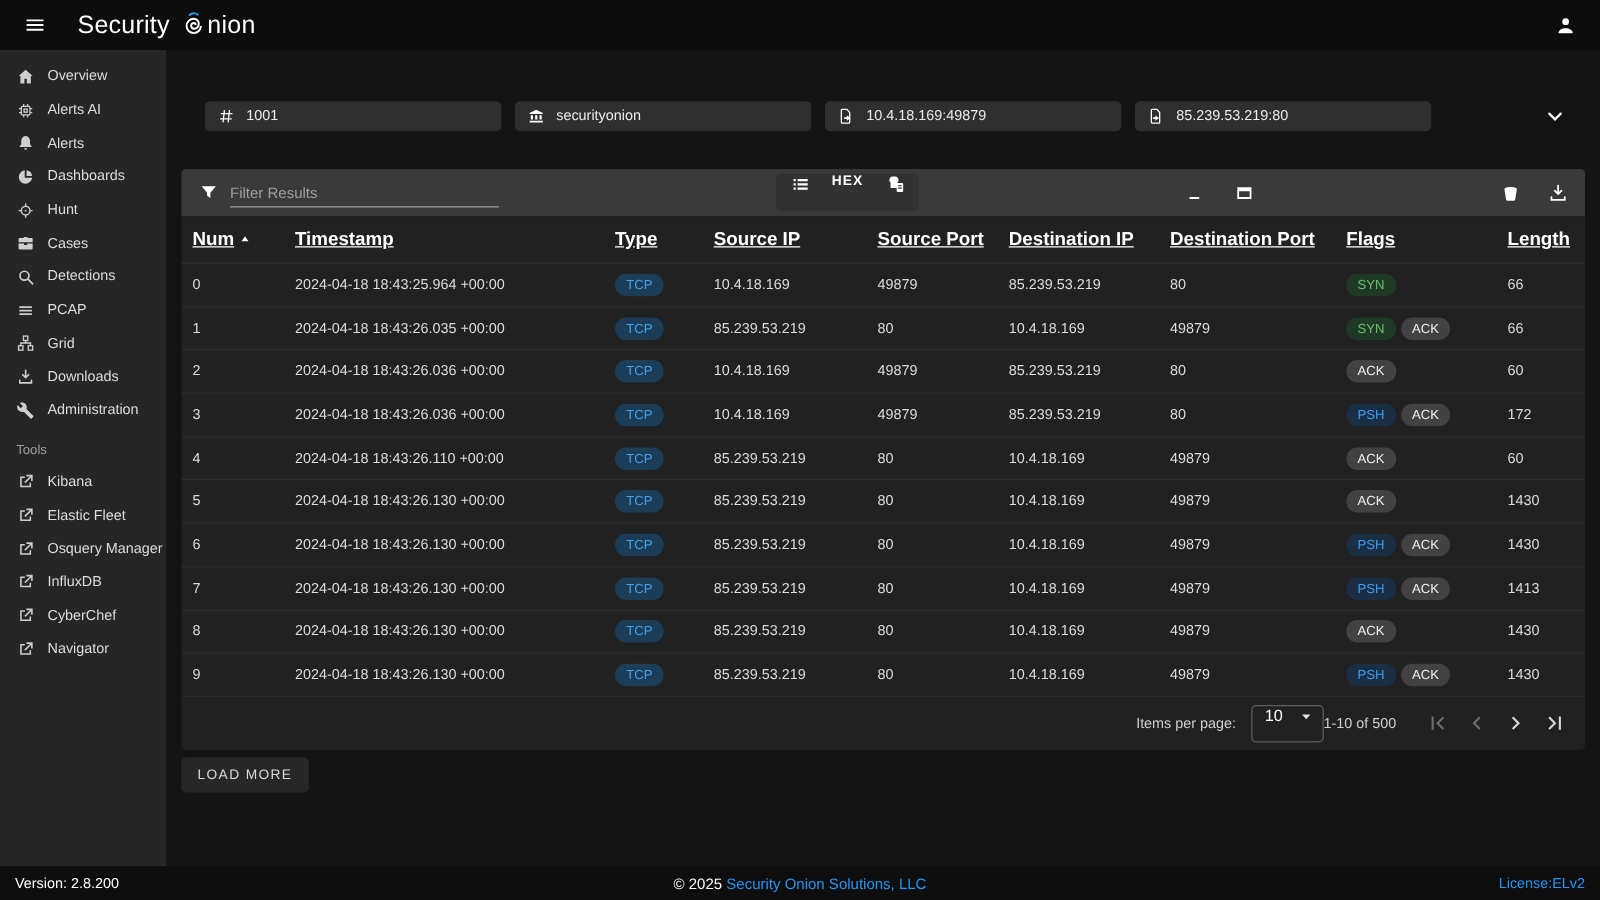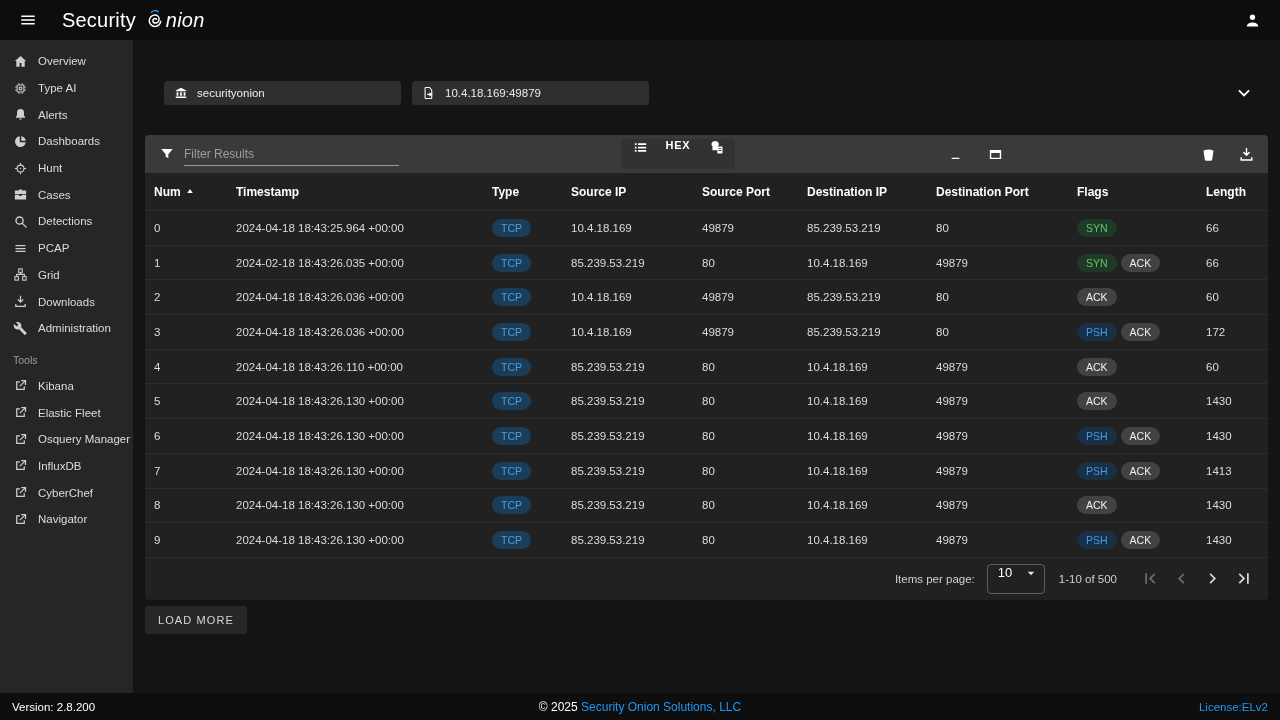--- a/index.html
+++ b/index.html
@@ -8,21 +8,21 @@
   body { font-family:"Liberation Sans", sans-serif; background:#141414; color:#e0e0e0; display:flex; flex-direction:column; }
   .ic { display:inline-block; line-height:0; flex:none; }
   .ic svg { width:100%; height:100%; display:block; }
 
   
   .appbar { height:40px; background:#0d0d0d; display:flex; align-items:center; padding:16px 12px; flex:none; }
   .menu-btn { width:32px; height:32px; display:flex; align-items:center; justify-content:center; color:#fff; cursor:pointer; }
   .menu-btn .ic { width:18px; height:18px; }
   .logo { display:flex; align-items:center; color:#fff; font-size:20px; margin-left:18px; letter-spacing:.2px; cursor:pointer; }
   .logo .ic { width:26px; height:26px; margin:0 0 0 6px; }
-  .logo .part2 { margin-left:-2px;font-style:italic; }
+  .logo .part2 { margin-left:-2px; }
   .appbar .spacer { flex:1; }
   .user-btn { width:32px; height:32px; display:flex; align-items:center; justify-content:center; color:#fff; cursor:pointer; }
   .user-btn .ic { width:17px; height:17px; }
 
   
   .shell { flex:1; display:flex; min-height:0; }
   .sidebar { width:133px; background:#262626; padding-top:8px; flex:none; }
   .side-item { height:26.7px; display:flex; align-items:center; padding-left:13px; gap:10px; font-size:11.5px; color:#dcdcdc; cursor:pointer; white-space:nowrap; }
   .side-item .ic { width:15px; height:15px; color:#cfcfcf; }
   .tools-header { color:#9e9e9e; font-size:10.5px; padding:12px 0 7px 13px; }
@@ -45,32 +45,32 @@
   .fb-toggle { width:38px; height:30px; display:flex; align-items:flex-start; justify-content:center; color:#fff; cursor:pointer; font-size:11px; font-weight:bold; letter-spacing:.8px; }
   .fb-toggle .ic { width:17px; height:17px; }
   .fb-winbtns { margin-left:208px; display:flex; gap:16px; align-items:center; }
   .fb-winbtns .btn, .fb-actions .btn { width:24px; height:24px; display:flex; align-items:center; justify-content:center; color:#fff; cursor:pointer; }
   .fb-winbtns .ic, .fb-actions .ic { width:17px; height:17px; }
   .fb-actions { margin-left:auto; display:flex; gap:14px; align-items:center; }
 
   
   .tbl { background:#212121; }
   .tbl-grid { display:grid; grid-template-columns:82px 256px 79px 131px 105px 129px 141px 129px 1fr; align-items:center; padding-left:9px; }
-  .tbl-head { height:38px; font-size:12px; font-weight:bold; color:#fff; border-bottom:1px solid #2e2e2e; }
+  .tbl-head { height:38px; font-size:15px; font-weight:bold; color:#fff; border-bottom:1px solid #2e2e2e;text-decoration:underline; }
   .th { display:flex; align-items:center; gap:3px; cursor:pointer; }
   .th .ic { width:12px; height:12px; color:#fff; }
   .tbl-row { height:34.7px; font-size:11.5px; color:#dcdcdc; border-bottom:1px solid #2c2c2c; cursor:pointer; }
   .chip { display:inline-flex; align-items:center; justify-content:center; height:18px; padding:0 9px; border-radius:10px; font-size:10.5px; }
   .flags-cell { display:flex; gap:4px; }
 
   
   .pagination { height:42px; background:#212121; display:flex; align-items:center; justify-content:flex-end; padding-right:14px; font-size:11.5px; color:#cfcfcf; }
   .pp-select { margin-left:12px; width:58px; height:30px; border:1px solid #5f5f5f; border-radius:4px; display:flex; align-items:flex-start; padding:0 5px 16px 10px; gap:6px; cursor:pointer; color:#fff; font-size:13px; }
   .pp-select .ic { width:16px; height:16px; color:#e0e0e0; margin-left:auto; }
-  .pp-range { margin-left:14px; }
+  .pp-range { }
   .pager { display:flex; align-items:center; gap:9px; margin-left:22px; }
   .pager .pg { width:22px; height:22px; display:flex; align-items:center; justify-content:center; }
   .pager .pg .ic { width:21px; height:21px; }
   .pg.disabled { color:#6c6c6c; }
   .pg.enabled { color:#d6d6d6; cursor:pointer; }
 
   .load-more { margin-top:6px; display:inline-flex; align-items:center; background:#272727; color:#d8d8d8; font-size:11px; font-weight:normal; letter-spacing:1.1px; height:28px; padding:0 13px; border-radius:4px; border:none; cursor:pointer; font-family:"Liberation Sans",sans-serif; }
 
   
   .footer { height:27px; background:#0e0e0e; flex:none; display:flex; align-items:center; padding:0 12px; font-size:11.5px; color:#fff; position:relative; }
@@ -122,21 +122,21 @@
           <span>Overview</span>
         </div>
         <div class="side-item">
           <span class="ic">
             <svg viewBox="0 0 24 24" fill="none" stroke="currentColor" stroke-width="1.7">
               <rect x="6.5" y="6.5" width="11" height="11" rx="1.5"></rect>
               <rect x="10" y="10" width="4" height="4"></rect>
               <path d="M9.5 6V3.5M14.5 6V3.5M9.5 20.5V18M14.5 20.5V18M6 9.5H3.5M6 14.5H3.5M20.5 9.5H18M20.5 14.5H18"></path>
             </svg>
           </span>
-          <span>Type AI</span>
+          <span>Alerts AI</span>
         </div>
         <div class="side-item">
           <span class="ic">
             <svg viewBox="0 0 24 24" fill="currentColor">
               <path d="M12 3a5.6 5.6 0 0 0-5.6 5.6v4.9L4.5 16v1h15v-1l-1.9-2.5V8.6A5.6 5.6 0 0 0 12 3z"></path>
               <path d="M10 18.5a2 2 0 0 0 4 0z"></path>
             </svg>
           </span>
           <span>Alerts</span>
         </div>
@@ -268,38 +268,55 @@
             </svg>
           </span>
           <span>Navigator</span>
         </div>
       </div>
   </div>
 
   <div class="main">
     <div class="meta-row">
 
+      <div class="meta-field">
+          <span class="ic">
+            <svg viewBox="0 0 24 24" fill="none" stroke="currentColor" stroke-width="1.8">
+              <path d="M9.5 3.5 7.5 20.5M16.5 3.5l-2 17M4.5 8.5h16M3.5 15.5h16"></path>
+            </svg>
+          </span>
+          <span>1001</span>
+        </div>
         <div class="meta-field">
           <span class="ic">
             <svg viewBox="0 0 24 24" fill="currentColor">
               <path d="m12 3 9 4.5V9H3V7.5z"></path>
               <path d="M4.5 10.5h3v6h-3zM10.5 10.5h3v6h-3zM16.5 10.5h3v6h-3zM3 18h18v2.5H3z"></path>
             </svg>
           </span>
           <span>securityonion</span>
         </div>
         <div class="meta-field">
           <span class="ic">
             <svg viewBox="0 0 24 24">
               <path d="M13 2.5H6.5a1.2 1.2 0 0 0-1.2 1.2v16.6a1.2 1.2 0 0 0 1.2 1.2h9a1.2 1.2 0 0 0 1.2-1.2V7z" fill="none" stroke="currentColor" stroke-width="1.8"></path>
               <path d="M12.6 13.2v-2.4l5.8 3.6-5.8 3.6v-2.4H9v-2.4z" fill="currentColor"></path>
             </svg>
           </span>
           <span>10.4.18.169:49879</span>
         </div>
+        <div class="meta-field">
+          <span class="ic">
+            <svg viewBox="0 0 24 24">
+              <path d="M13 2.5H6.5a1.2 1.2 0 0 0-1.2 1.2v16.6a1.2 1.2 0 0 0 1.2 1.2h9a1.2 1.2 0 0 0 1.2-1.2V7z" fill="none" stroke="currentColor" stroke-width="1.8"></path>
+              <path d="M10.8 13.2v-2.4l5 3.6-5 3.6v-2.4H7.6v-2.4z" fill="currentColor"></path>
+            </svg>
+          </span>
+          <span>85.239.53.219:80</span>
+        </div>
         <div class="meta-collapse">
           <span class="ic">
             <svg viewBox="0 0 24 24" fill="none" stroke="currentColor" stroke-width="2.2" stroke-linecap="round">
               <path d="m6.5 9.5 5.5 5.5 5.5-5.5"></path>
             </svg>
           </span>
         </div>
     </div>
 
     <div class="results-card">
@@ -410,21 +427,21 @@
               <div>49879</div>
               <div>85.239.53.219</div>
               <div>80</div>
               <div class="flags-cell">
                 <span class="chip" style="background: rgb(30, 58, 38); color: rgb(106, 191, 105);">SYN</span>
               </div>
               <div>66</div>
             </div>
             <div class="tbl-grid tbl-row">
               <div>1</div>
-              <div>2024-02-18 18:43:26.035 +00:00</div>
+              <div>2024-04-18 18:43:26.035 +00:00</div>
               <div><span class="chip" style="background: rgb(28, 61, 88); color: rgb(66, 160, 232);">TCP</span></div>
               <div>85.239.53.219</div>
               <div>80</div>
               <div>10.4.18.169</div>
               <div>49879</div>
               <div class="flags-cell">
                 <span class="chip" style="background: rgb(30, 58, 38); color: rgb(106, 191, 105);">SYN</span>
                 <span class="chip" style="background: rgb(66, 66, 66); color: rgb(240, 240, 240);">ACK</span>
               </div>
               <div>66</div>

